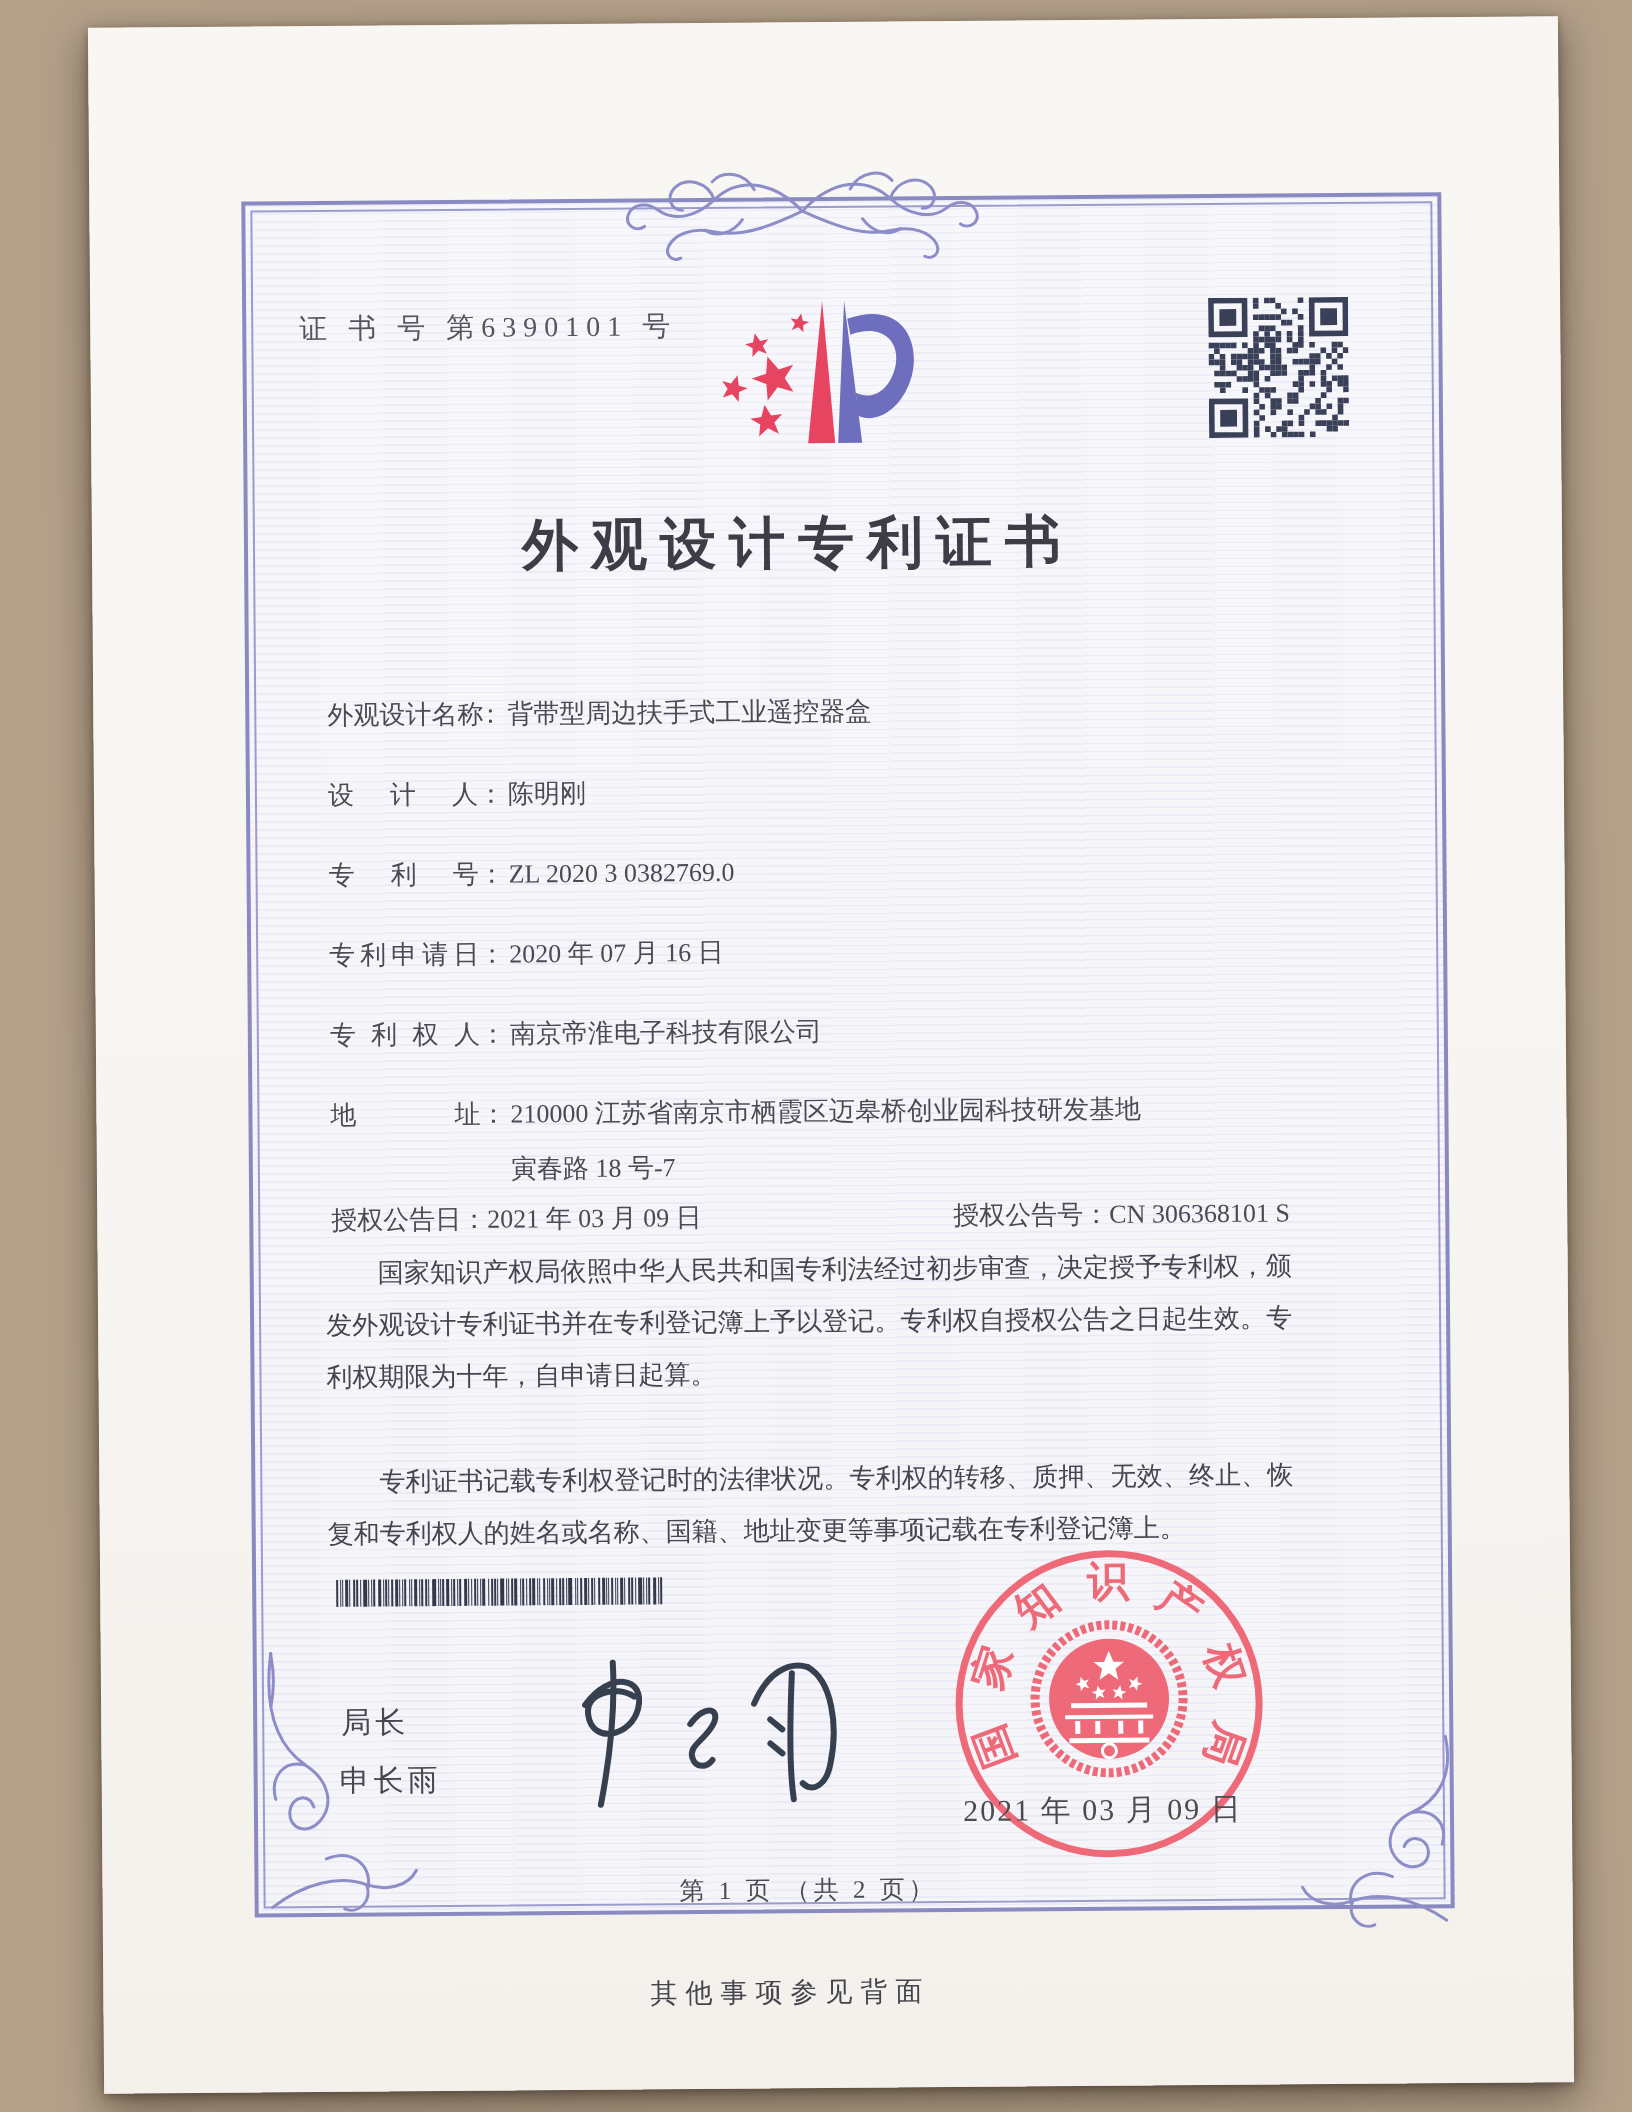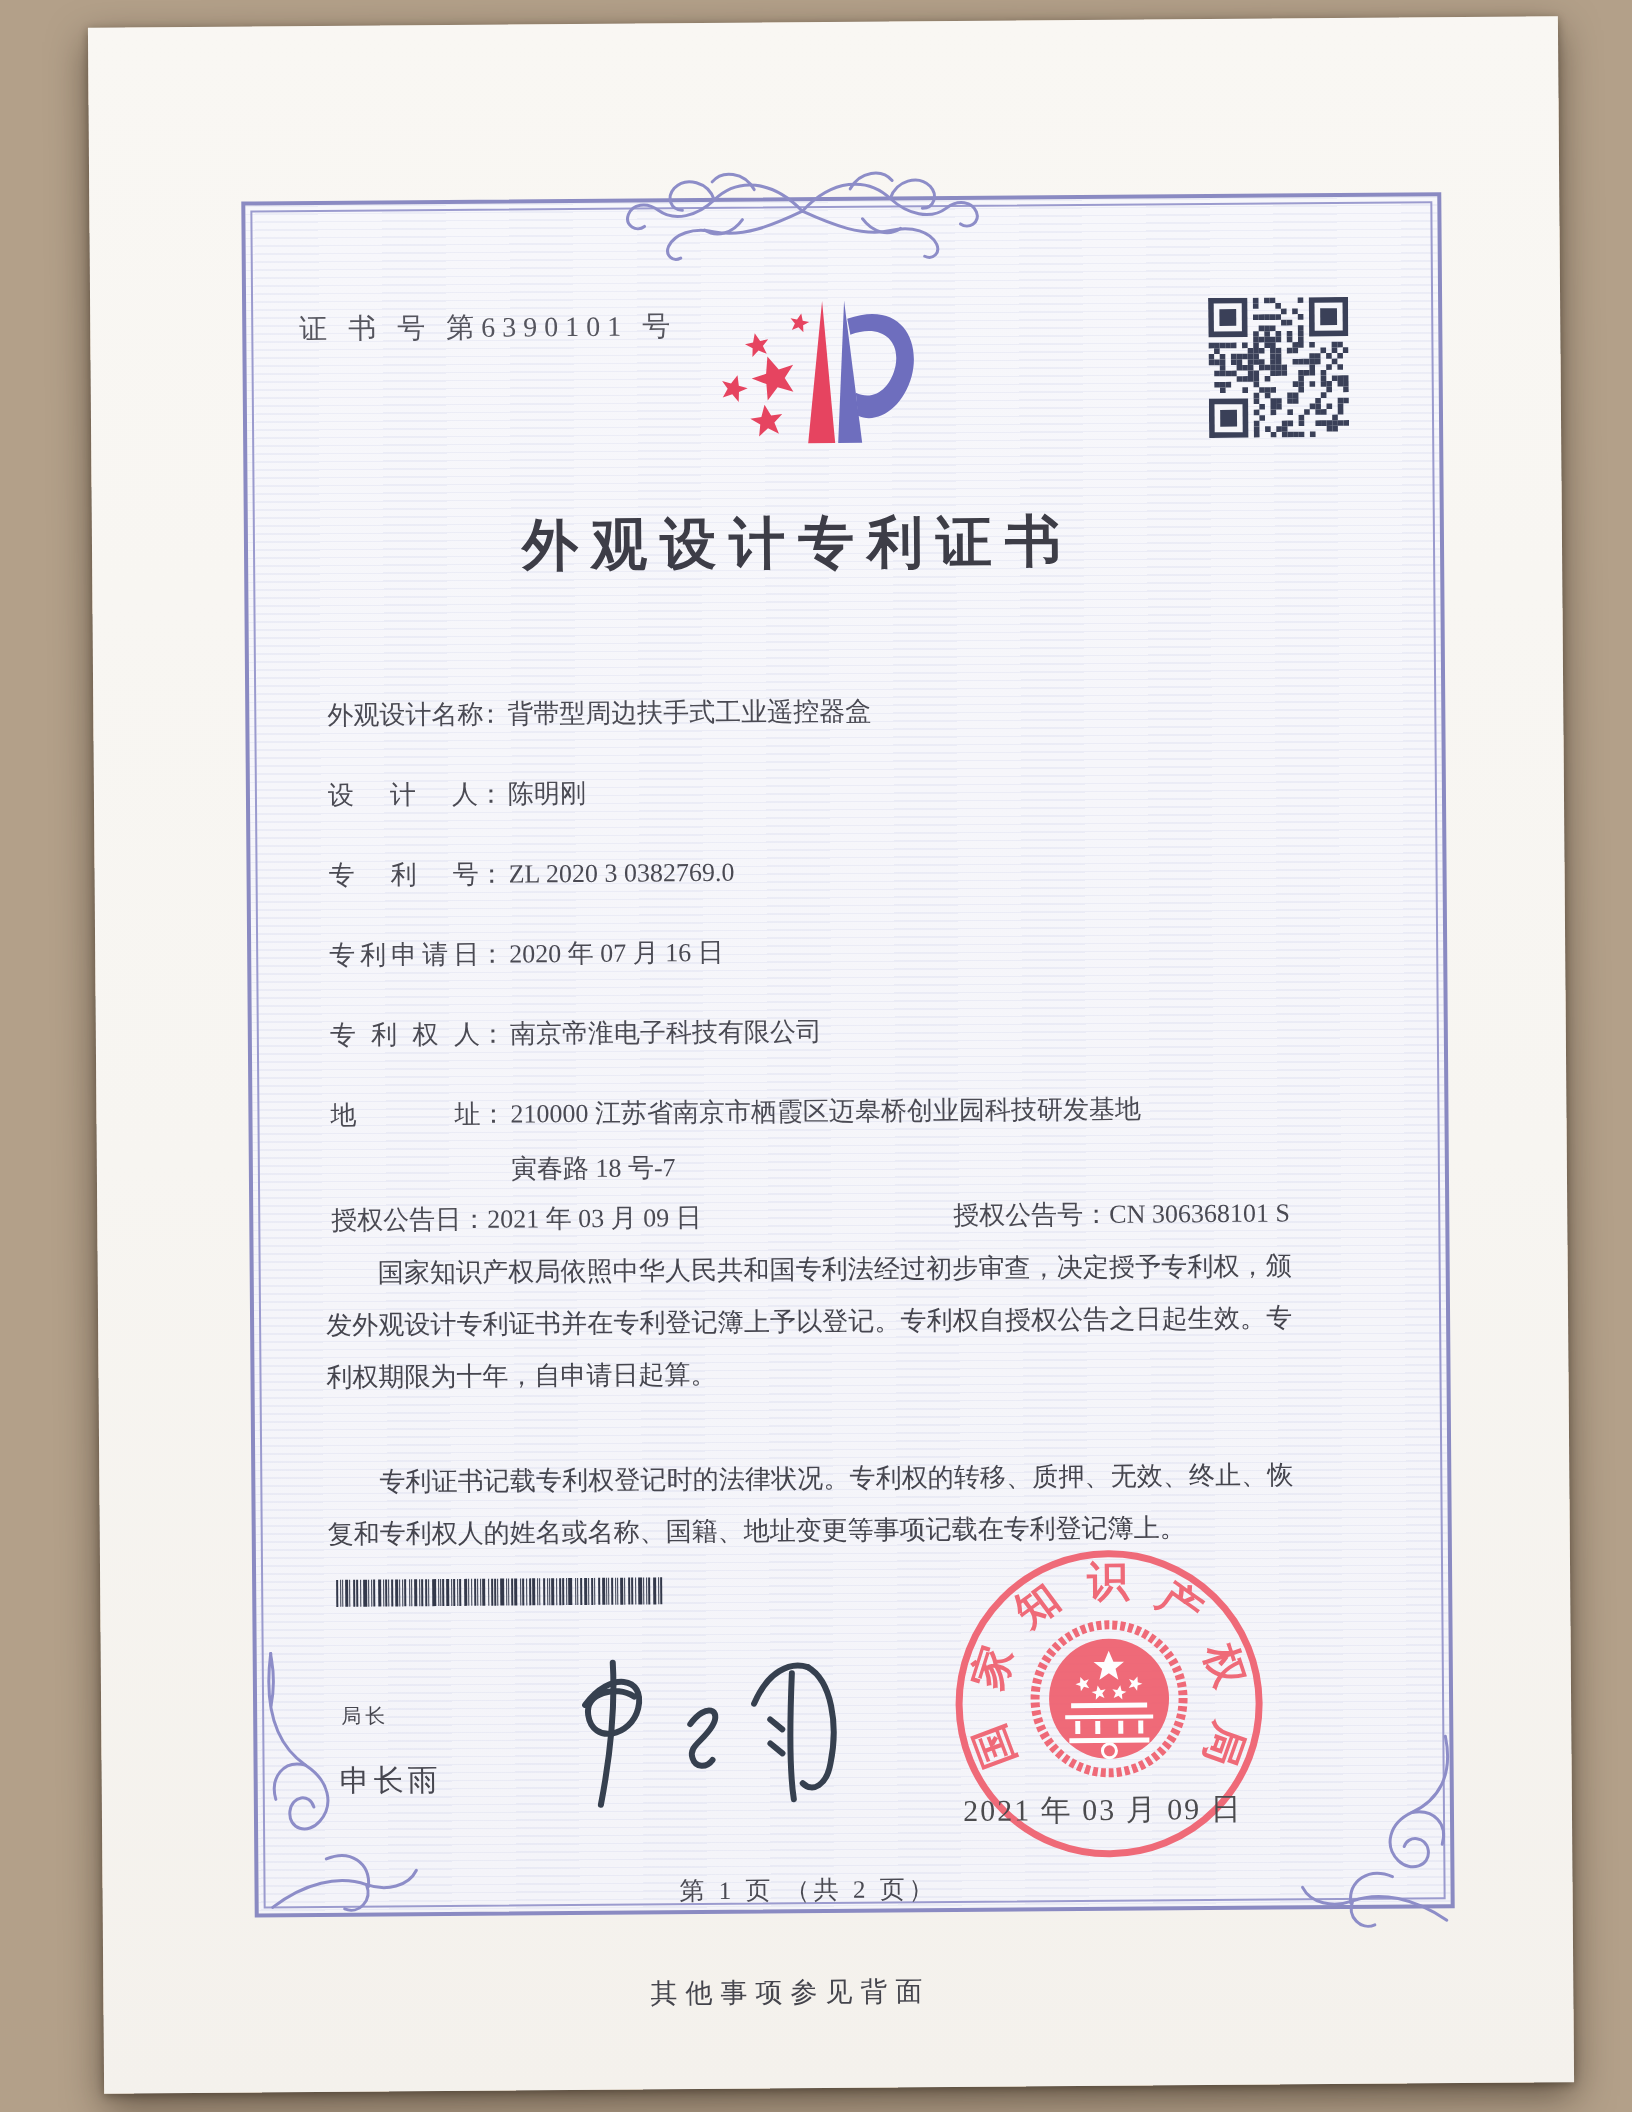--- a/index.html
+++ b/index.html
@@ -44,21 +44,21 @@
   .colon{display:inline-block;width:26px;}
   .fval{margin-left:4px;}
   .addr2{position:absolute;left:258px;font-size:26px;color:#4a4a53;}
   .pair2{position:absolute;left:622px;top:0;}
   .para{
     position:absolute;left:72px;width:966px;margin:0;font-size:26px;line-height:52px;
     color:#45454e;text-align:justify;text-indent:2em;
   }
   .barcode{position:absolute;left:80px;top:1375px;width:330px;height:27px;font-size:0;}
   .barcode span{display:inline-block;height:27px;background:#33384a;vertical-align:top;}
-  .dirtitle{position:absolute;left:84px;top:1498px;font-size:20px;letter-spacing:4px;color:#474750;}
+  .dirtitle{position:absolute;left:84px;top:1498px;font-size:30px;letter-spacing:4px;color:#474750;}
   .dirname{position:absolute;left:82px;top:1556px;font-size:30px;letter-spacing:4px;color:#474750;}
   .signature{position:absolute;left:283px;top:1440px;}
   .seal{position:absolute;left:692px;top:1345px;opacity:.92;}
   .pageinfo{position:absolute;left:50px;top:1672px;width:1000px;text-align:center;font-size:25px;letter-spacing:4px;color:#4a4a53;}
   .backnote{position:absolute;left:calc(50% - 48px);transform:translateX(-50%);top:1952px;font-size:27px;letter-spacing:8px;color:#44444c;}
   .orn{position:absolute;pointer-events:none;}
   .orn-top{left:377px;top:-42px;}
   .orn-bl{left:4px;top:1440px;transform:scaleX(-1);}
   .orn-br{left:1038px;top:1532px;}
 </style>

